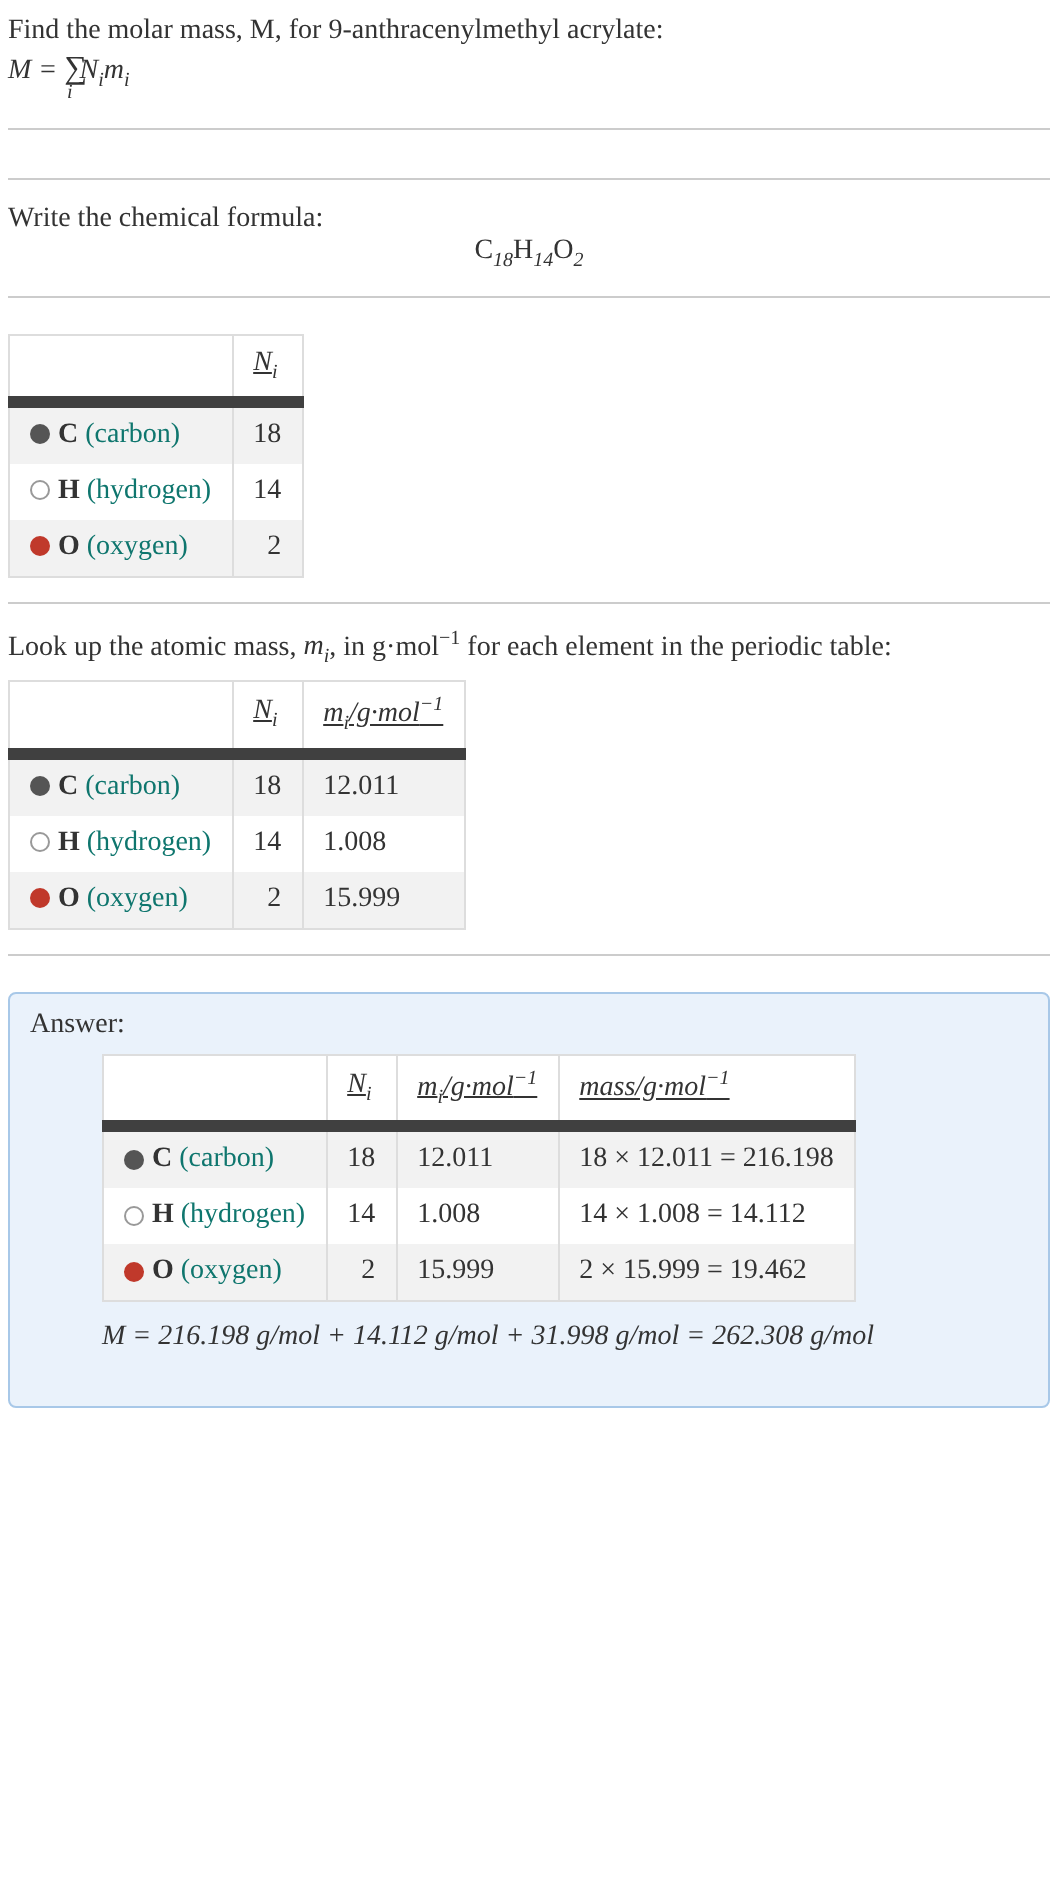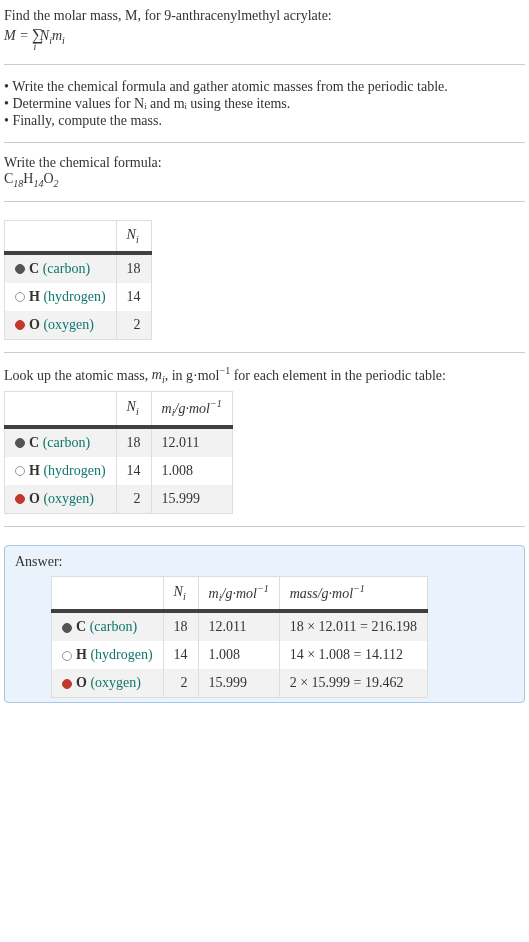--- a/index.html
+++ b/index.html
@@ -33,21 +33,22 @@
       border-collapse: collapse;
       margin-top: 6px;
     }
     th, td {
       padding: 6px 10px;
       text-align: left;
       font-weight: normal;
     }
     th {
       font-style: italic;
-      border-bottom: 4px solid #404040;
+      border-bottom: 6px solid #404040;
+      text-decoration: underline;
     }
     td.num { text-align: right; }
     tbody tr:nth-child(odd) { background: #f2f2f2; }
     tbody tr:nth-child(even) { background: #fff; }
     table { border: 1px solid #ddd; }
     th, td { border-right: 1px solid #ddd; }
     th:last-child, td:last-child { border-right: none; }
     .swatch {
       display: inline-block;
       width: 10px;
@@ -58,57 +59,52 @@
       border: 1px solid #999;
     }
     .swatch-c { background: #555; border-color: #555; }
     .swatch-h { background: #fff; border-color: #999; }
     .swatch-o { background: #c0392b; border-color: #c0392b; }
     .elem-label { color: #0f766e; }
     .answer-box {
       border: 1px solid #a8c8e8;
       background: #eaf2fb;
       border-radius: 4px;
-      padding: 8px 10px 4px 10px;
+      padding: 8px 10px 26px 10px;
       margin-top: 6px;
     }
     .answer-box .label {
       margin-bottom: 4px;
     }
     .answer-box table {
       background: #fff;
       margin-left: 36px;
     }
     .answer-box tbody tr:nth-child(odd) { background: #f2f2f2; }
     .answer-box tbody tr:nth-child(even) { background: #fff; }
     .final-eq {
       margin-top: 10px;
       margin-left: 36px;
       font-style: italic;
     }
-    .chem { font-family: Georgia, serif; }
+    .chem { font-family: Georgia, serif; text-align: center; }
   </style>
 </head>
 <body>
 
 <div class="section">
   <div>Find the molar mass, M, for 9-anthracenylmethyl acrylate:</div>
   <div class="formula">
     <span>M = </span><span class="sum">∑</span><span class="sub-below">i</span><span> N</span><sub>i</sub><span>m</span><sub>i</sub>
   </div>
 </div>
 
 <hr>
 
 <div class="section">
-  <div class="bullet-list">
-    <div class="bullet-item">• Write the chemical formula and gather atomic masses from the periodic table.</div>
-    <div class="bullet-item">• Determine values for Nᵢ and mᵢ using these items.</div>
-    <div class="bullet-item">• Finally, compute the mass.</div>
-  </div>
 </div>
 
 <hr>
 
 <div class="section">
   <div>Write the chemical formula:</div>
   <div class="chem">
     <span>C</span><sub>18</sub><span>H</span><sub>14</sub><span>O</span><sub>2</sub>
   </div>
 </div>
@@ -203,14 +199,15 @@
           <td>14 × 1.008 = 14.112</td>
         </tr>
         <tr>
           <td><span class="swatch swatch-o"></span><b>O</b> <span class="elem-label">(oxygen)</span></td>
           <td class="num">2</td>
           <td>15.999</td>
           <td>2 × 15.999 = 19.462</td>
         </tr>
       </tbody>
     </table>
+    <div class="final-eq">M = 216.198 g/mol + 14.112 g/mol + 31.998 g/mol = 262.308 g/mol</div>
   </div>
 </div>
 
 </body></html>

